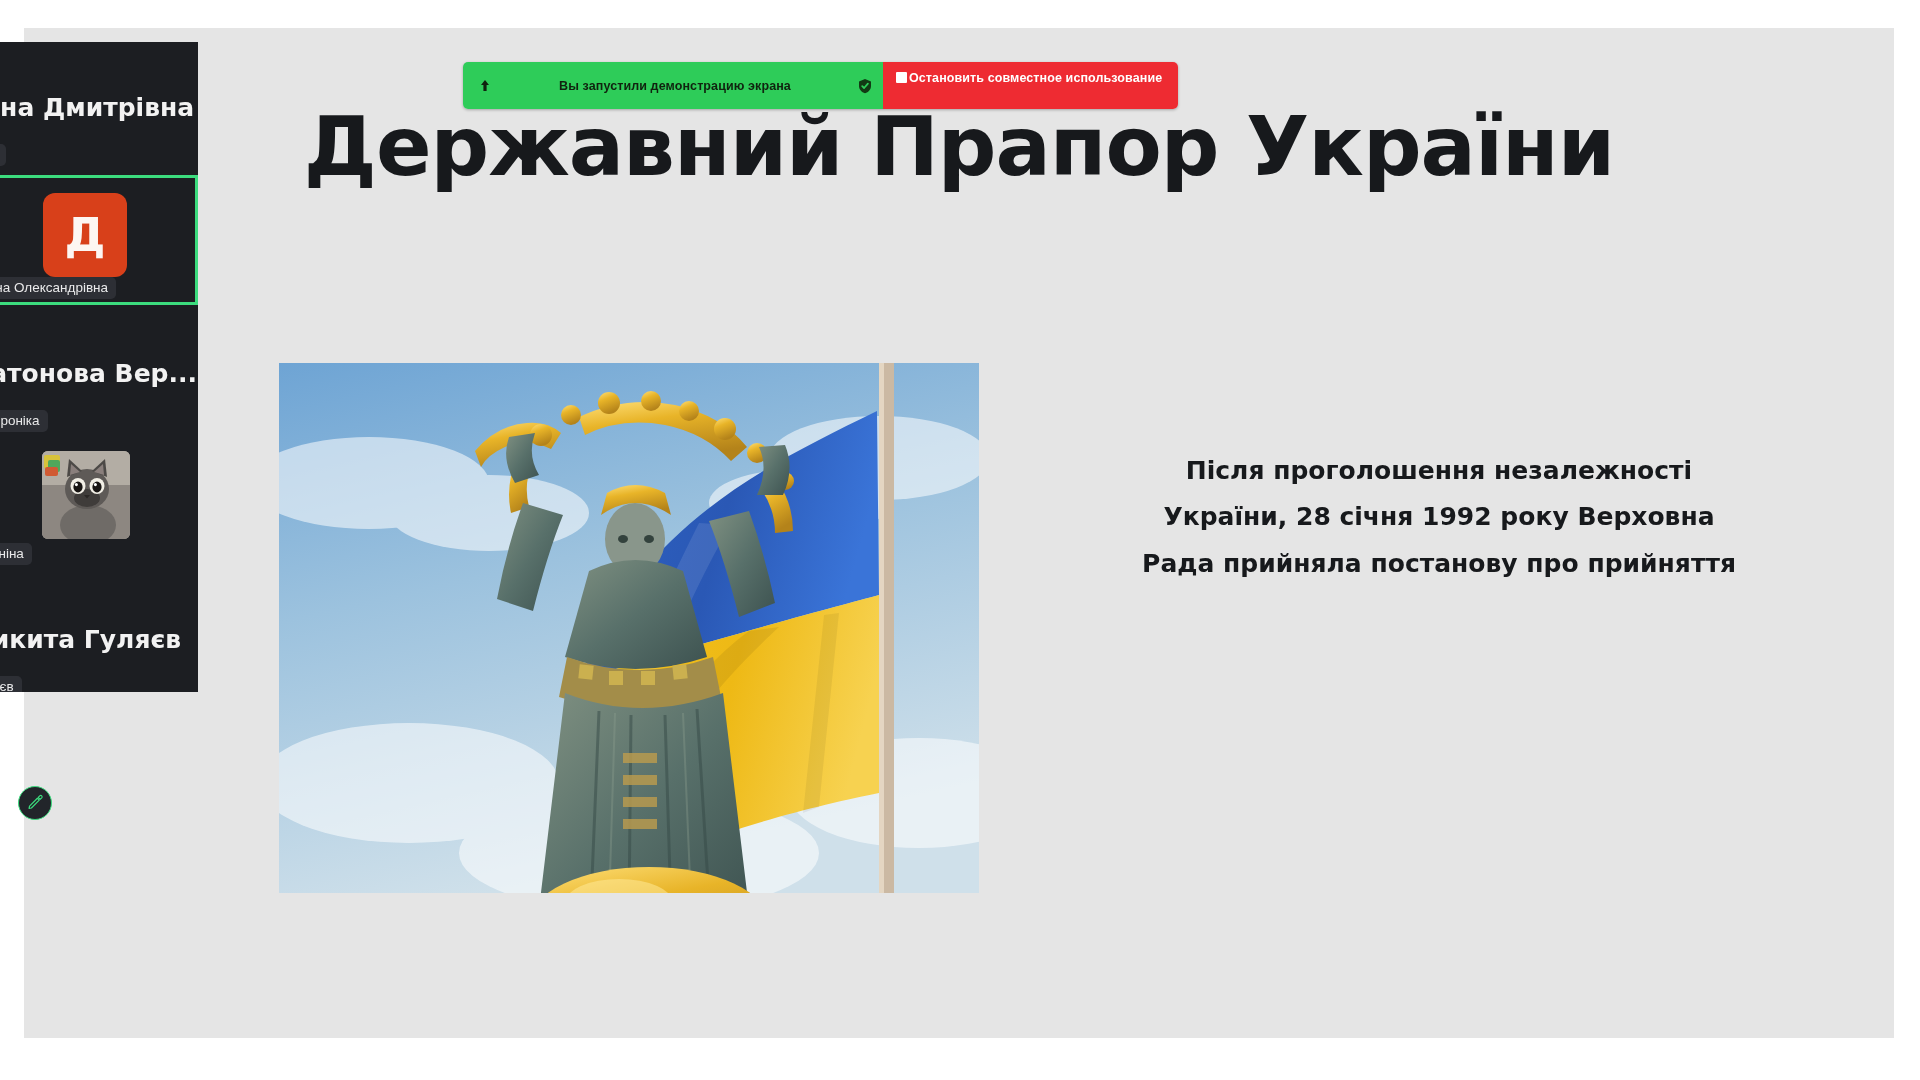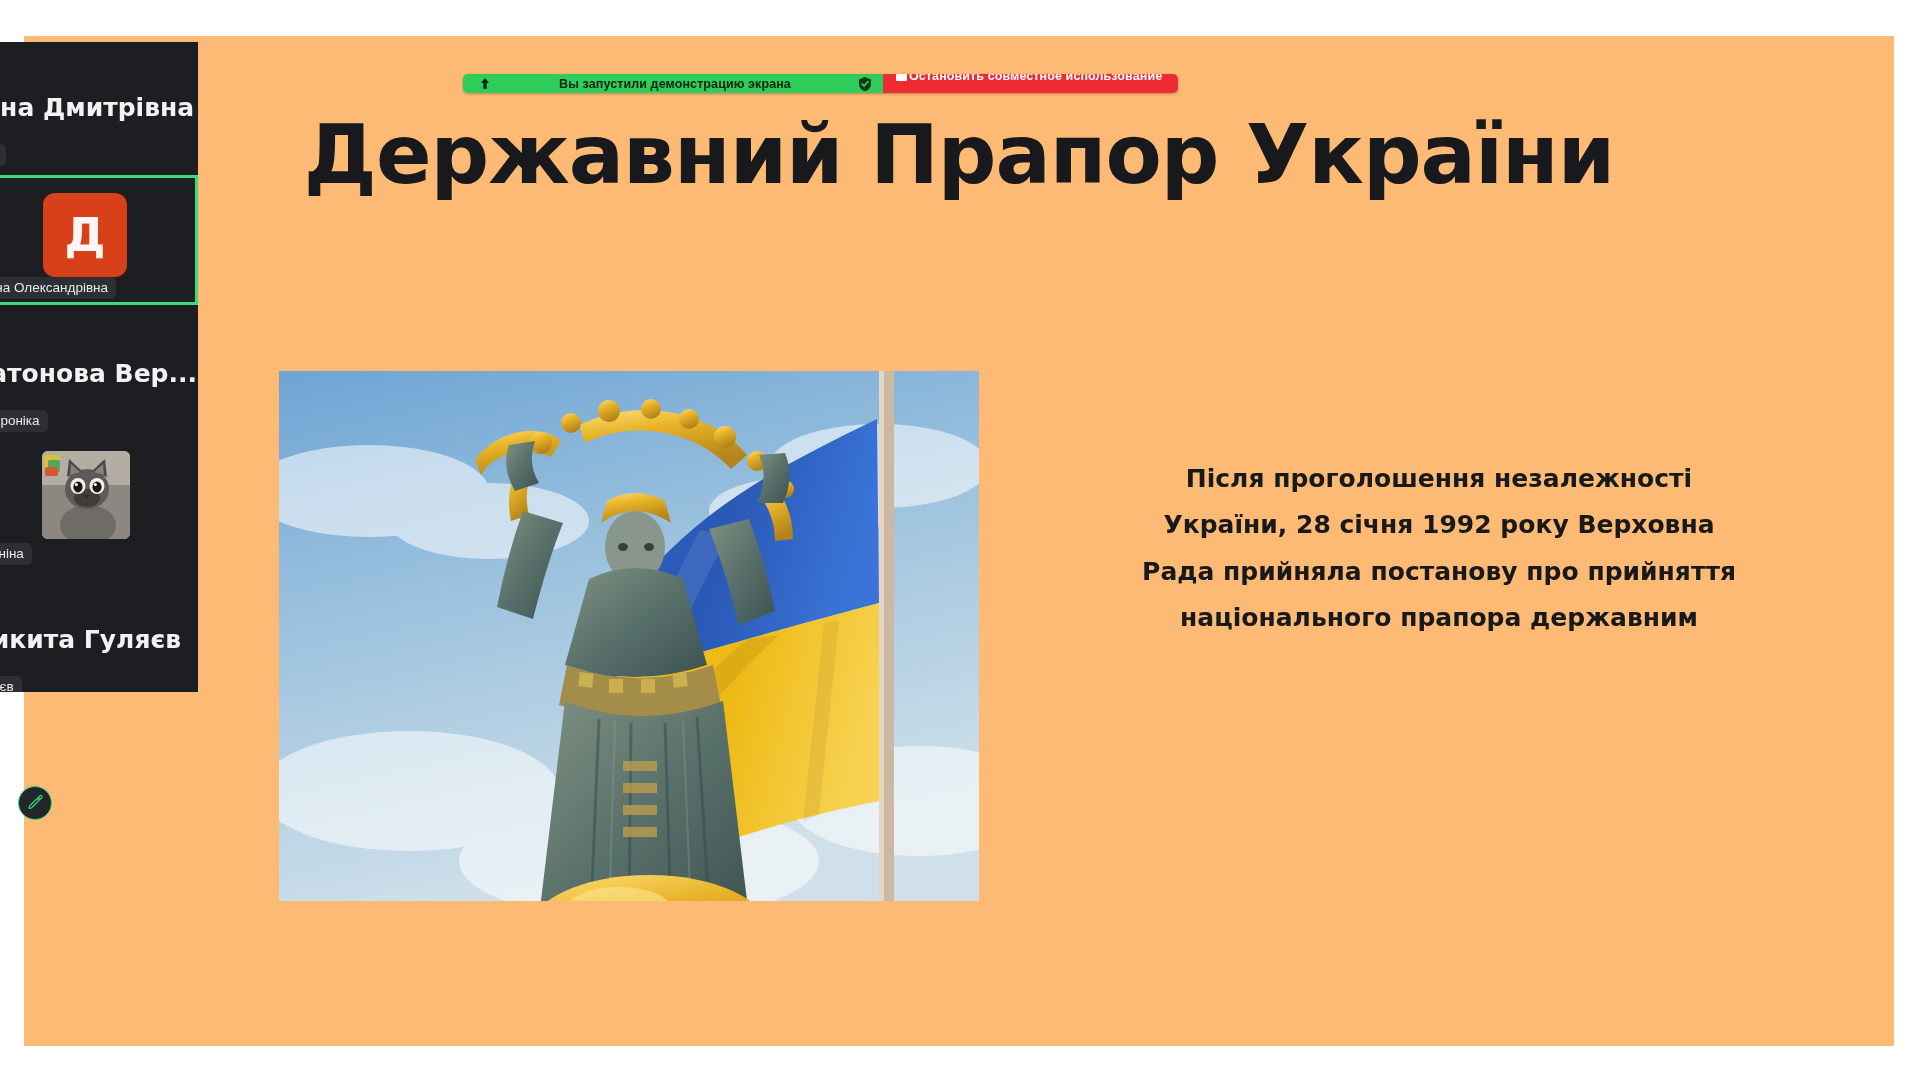--- a/index.html
+++ b/index.html
@@ -8,23 +8,23 @@
     overflow: hidden;
     background: #ffffff;
     font-family: "Liberation Sans", sans-serif;
   }
 
   #root { position: relative; width: 1920px; height: 1080px; background: #ffffff; }
 
   
   .slide {
     position: absolute;
-    left: 24px; top: 36px;
+    left: 24px; top: 28px;
     width: 1870px; height: 1010px;
-    background: #fdba74;
+    background: #e5e5e5;
   }
 
   .slide-title {
     position: absolute;
     left: 0; top: 78px;
     width: 1870px;
     text-align: center;
     font-family: "DejaVu Sans", sans-serif;
     font-weight: 700;
     font-size: 82px;
@@ -53,22 +53,22 @@
     font-weight: 700;
     font-size: 25px;
     line-height: 1.85;
     color: #17191c;
   }
   .body-text p { margin: 0; }
 
   
   .share-bar {
     position: absolute;
-    left: 463px; top: 74px;
-    height: 19px;
+    left: 463px; top: 62px;
+    height: 47px;
     display: flex;
     align-items: stretch;
     border-radius: 5px;
     overflow: hidden;
     box-shadow: 0 1px 3px rgba(0,0,0,.28);
     z-index: 40;
   }
   .share-green {
     background: #2ecc59;
     display: flex;
@@ -311,21 +311,20 @@
           <ellipse cx="370" cy="560" rx="120" ry="56" fill="url(#gold)"></ellipse>
           <ellipse cx="340" cy="540" rx="54" ry="24" fill="#ffe998" opacity="0.55"></ellipse>
         </g>
       </svg>
     </div>
 
     <div class="body-text">
       <p>Після проголошення незалежності</p>
       <p>України, 28 січня 1992 року Верховна</p>
       <p>Рада прийняла постанову про прийняття</p>
-      <p>національного прапора  державним</p>
     </div>
   </div>
 
   <div class="share-bar">
     <div class="share-green">
       <span class="icon-mini">
         <svg viewBox="0 0 16 16" xmlns="http://www.w3.org/2000/svg">
           <path d="M8 2 L12 7 H9.6 V13 H6.4 V7 H4 Z" fill="#10230f"></path>
         </svg>
       </span>

